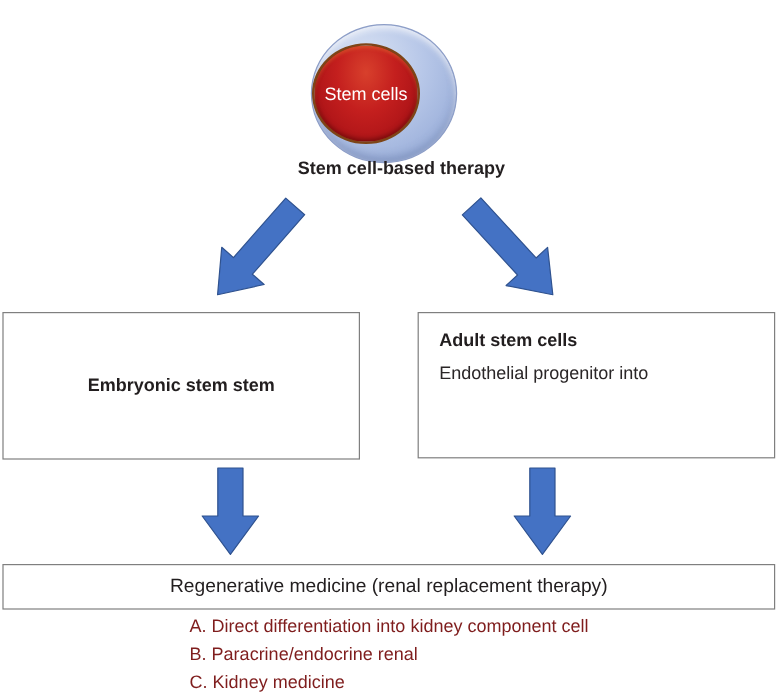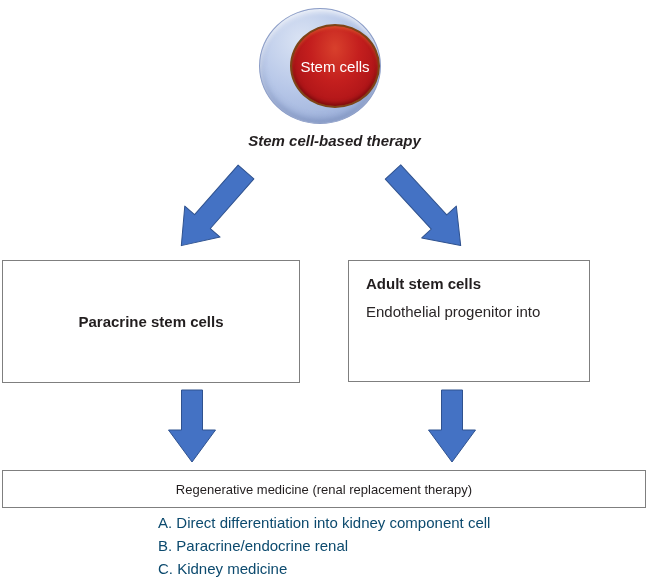--- a/index.html
+++ b/index.html
@@ -3,54 +3,54 @@
 <meta charset="utf-8">
 <style>
   html,body{margin:0;padding:0;background:#ffffff;}
   .canvas{
     position:relative;width:649px;height:582px;background:#ffffff;
     font-family:"Liberation Sans","DejaVu Sans",sans-serif;color:#221e1f;
     overflow:hidden;
   }
   
   .stem-circle{
-    position:absolute;left:259px;top:8px;width:120px;height:114px;border-radius:50%;
+    position:absolute;left:259px;top:20px;width:120px;height:114px;border-radius:50%;
     background:radial-gradient(circle at 35% 28%, #dbe4f4 0%, #b7c7e8 45%, #a3b6de 70%, #8da4d0 100%);
     border:1px solid #8d9ec7;
     box-shadow:inset 0 3px 5px rgba(255,255,255,0.75), inset 0 -4px 7px rgba(90,110,160,0.45);
-    display:flex;align-items:center;justify-content:flex-end;
+    display:flex;align-items:center;justify-content:flex-start;
   }
   .stem-inner{
     width:86px;height:80px;border-radius:50%;
     background:radial-gradient(ellipse at 50% 28%, #d8402c 0%, #c41f1e 40%, #ab1317 78%, #8f0f12 100%);
     border:2px solid #7d4517;
     box-shadow:inset 0 2px 3px rgba(255,150,60,0.35), inset 0 -2px 4px rgba(60,0,0,0.5);
     display:flex;align-items:center;justify-content:center;
   }
   .stem-inner span{color:#ffffff;font-size:15px;}
   .title{
     position:absolute;left:20px;right:0;top:131px;text-align:center;
-    font-size:15px;font-weight:bold;color:#231f20;line-height:20px;font-style:italic;
+    font-size:15px;font-weight:bold;color:#231f20;line-height:20px;
   }
   .arrows{position:absolute;left:0;top:0;pointer-events:none;}
   .arrow{fill:#4472C4;stroke:#2F528F;stroke-width:1;stroke-linejoin:round;}
   .box{position:absolute;background:#ffffff;border:1px solid #7f7f7f;box-sizing:border-box;}
   .left-box{
     left:2px;top:260px;width:298px;height:123px;
     display:flex;align-items:center;justify-content:center;
   }
   .left-box .box-title{font-size:15px;font-weight:bold;}
-  .right-box{left:348px;top:260px;width:242px;height:122px;padding:13px 28px 0 17px;}
+  .right-box{left:348px;top:260px;width:298px;height:122px;padding:13px 28px 0 17px;}
   .right-box .box-title{font-size:15px;font-weight:bold;line-height:20px;margin-bottom:7px;}
   .right-box .box-line{font-size:15px;line-height:22px;color:#2a2627;}
   .bottom-box{
     left:2px;top:470px;width:644px;height:38px;
-    display:flex;align-items:center;justify-content:center;font-size:13px;
+    display:flex;align-items:center;justify-content:center;font-size:16px;
   }
-  .outcomes{position:absolute;left:158px;top:511px;font-size:15px;line-height:23px;color:#0c4a6e;}
+  .outcomes{position:absolute;left:158px;top:511px;font-size:15px;line-height:23px;color:#7f1d1d;}
 </style>
 </head>
 <body>
 
 <div class="canvas">
 
   <div class="stem-circle">
     <div class="stem-inner">
       <span>Stem cells</span>
     </div>
@@ -63,21 +63,21 @@
     <polygon class="arrow" points="0,-10.5 66,-10.5 66,-23.5 98,0 66,23.5 66,10.5 0,10.5" transform="translate(246,172) rotate(131.3)"></polygon>
 
     <polygon class="arrow" points="0,-10.5 68,-10.5 68,-23.5 100,0 68,23.5 68,10.5 0,10.5" transform="translate(393,172) rotate(47.4)"></polygon>
 
     <polygon class="arrow" points="0,-10.5 40,-10.5 40,-23.5 72,0 40,23.5 40,10.5 0,10.5" transform="translate(192,390) rotate(90)"></polygon>
 
     <polygon class="arrow" points="0,-10.5 40,-10.5 40,-23.5 72,0 40,23.5 40,10.5 0,10.5" transform="translate(452,390) rotate(90)"></polygon>
   </svg>
 
   <div class="box left-box">
-    <span class="box-title">Paracrine stem cells</span>
+    <span class="box-title">Embryonic stem stem</span>
   </div>
 
   <div class="box right-box">
     <div class="box-title">Adult stem cells</div>
     <div class="box-line">Endothelial progenitor into</div>
   </div>
 
   <div class="box bottom-box">
     <span>Regenerative medicine (renal replacement therapy)</span>
   </div>

